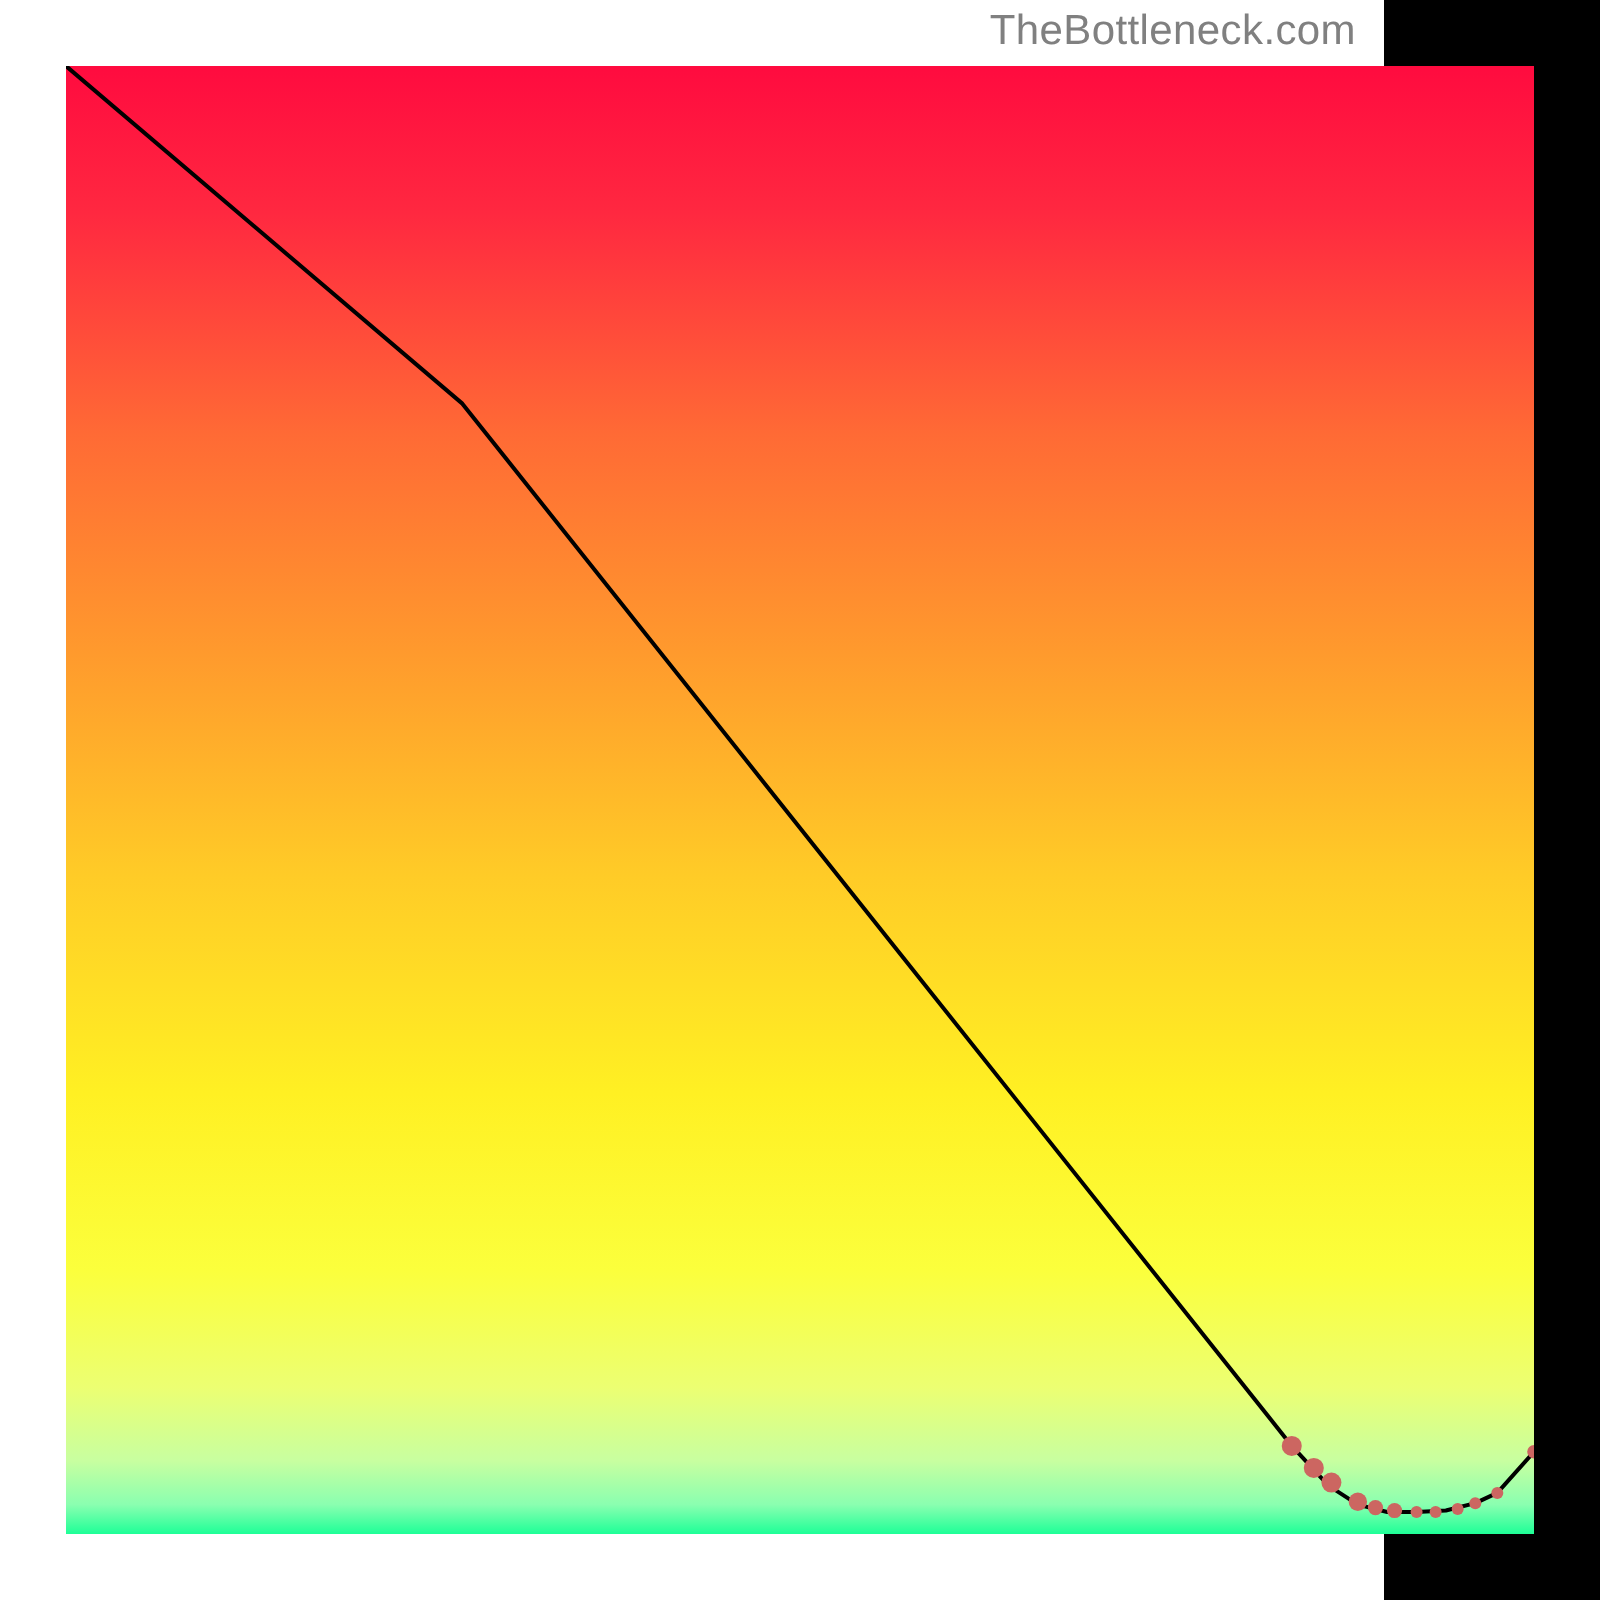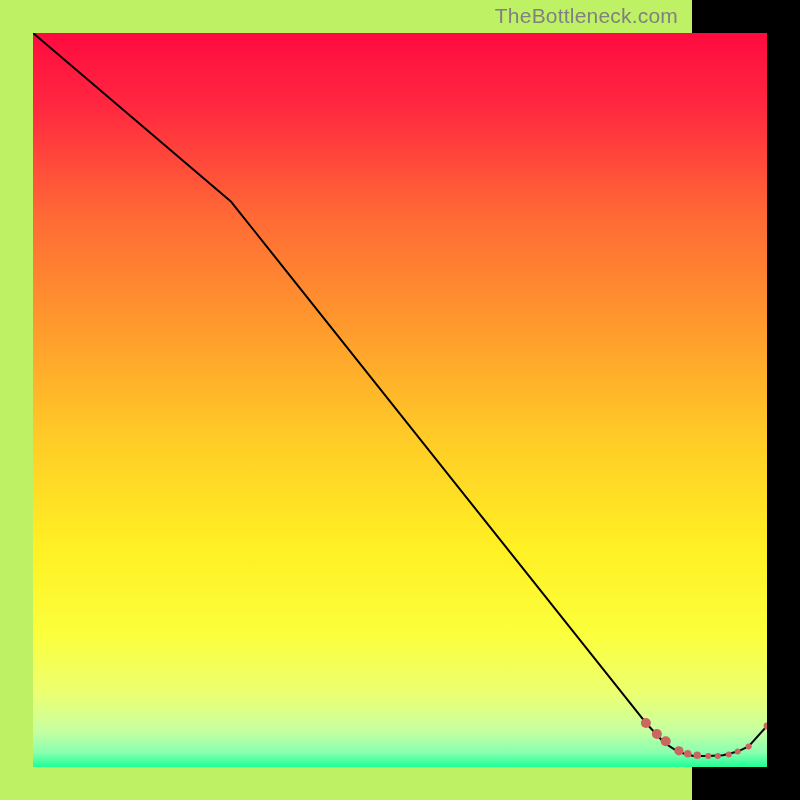--- a/index.html
+++ b/index.html
@@ -8,21 +8,21 @@
     width: 800px;
     height: 800px;
     background: #000;
     overflow: hidden;
     font-family: Arial, Helvetica, sans-serif;
   }
   .stage {
     position: relative;
     width: 692px;
     height: 800px;
-    background: #bef264;
+    background: #ffffff;
   }
   .watermark {
     position: absolute;
     top: 4px;
     right: 14px;
     color: #808080;
     font-size: 21px;
     letter-spacing: 0.2px;
     font-weight: 400;
     user-select: none;

